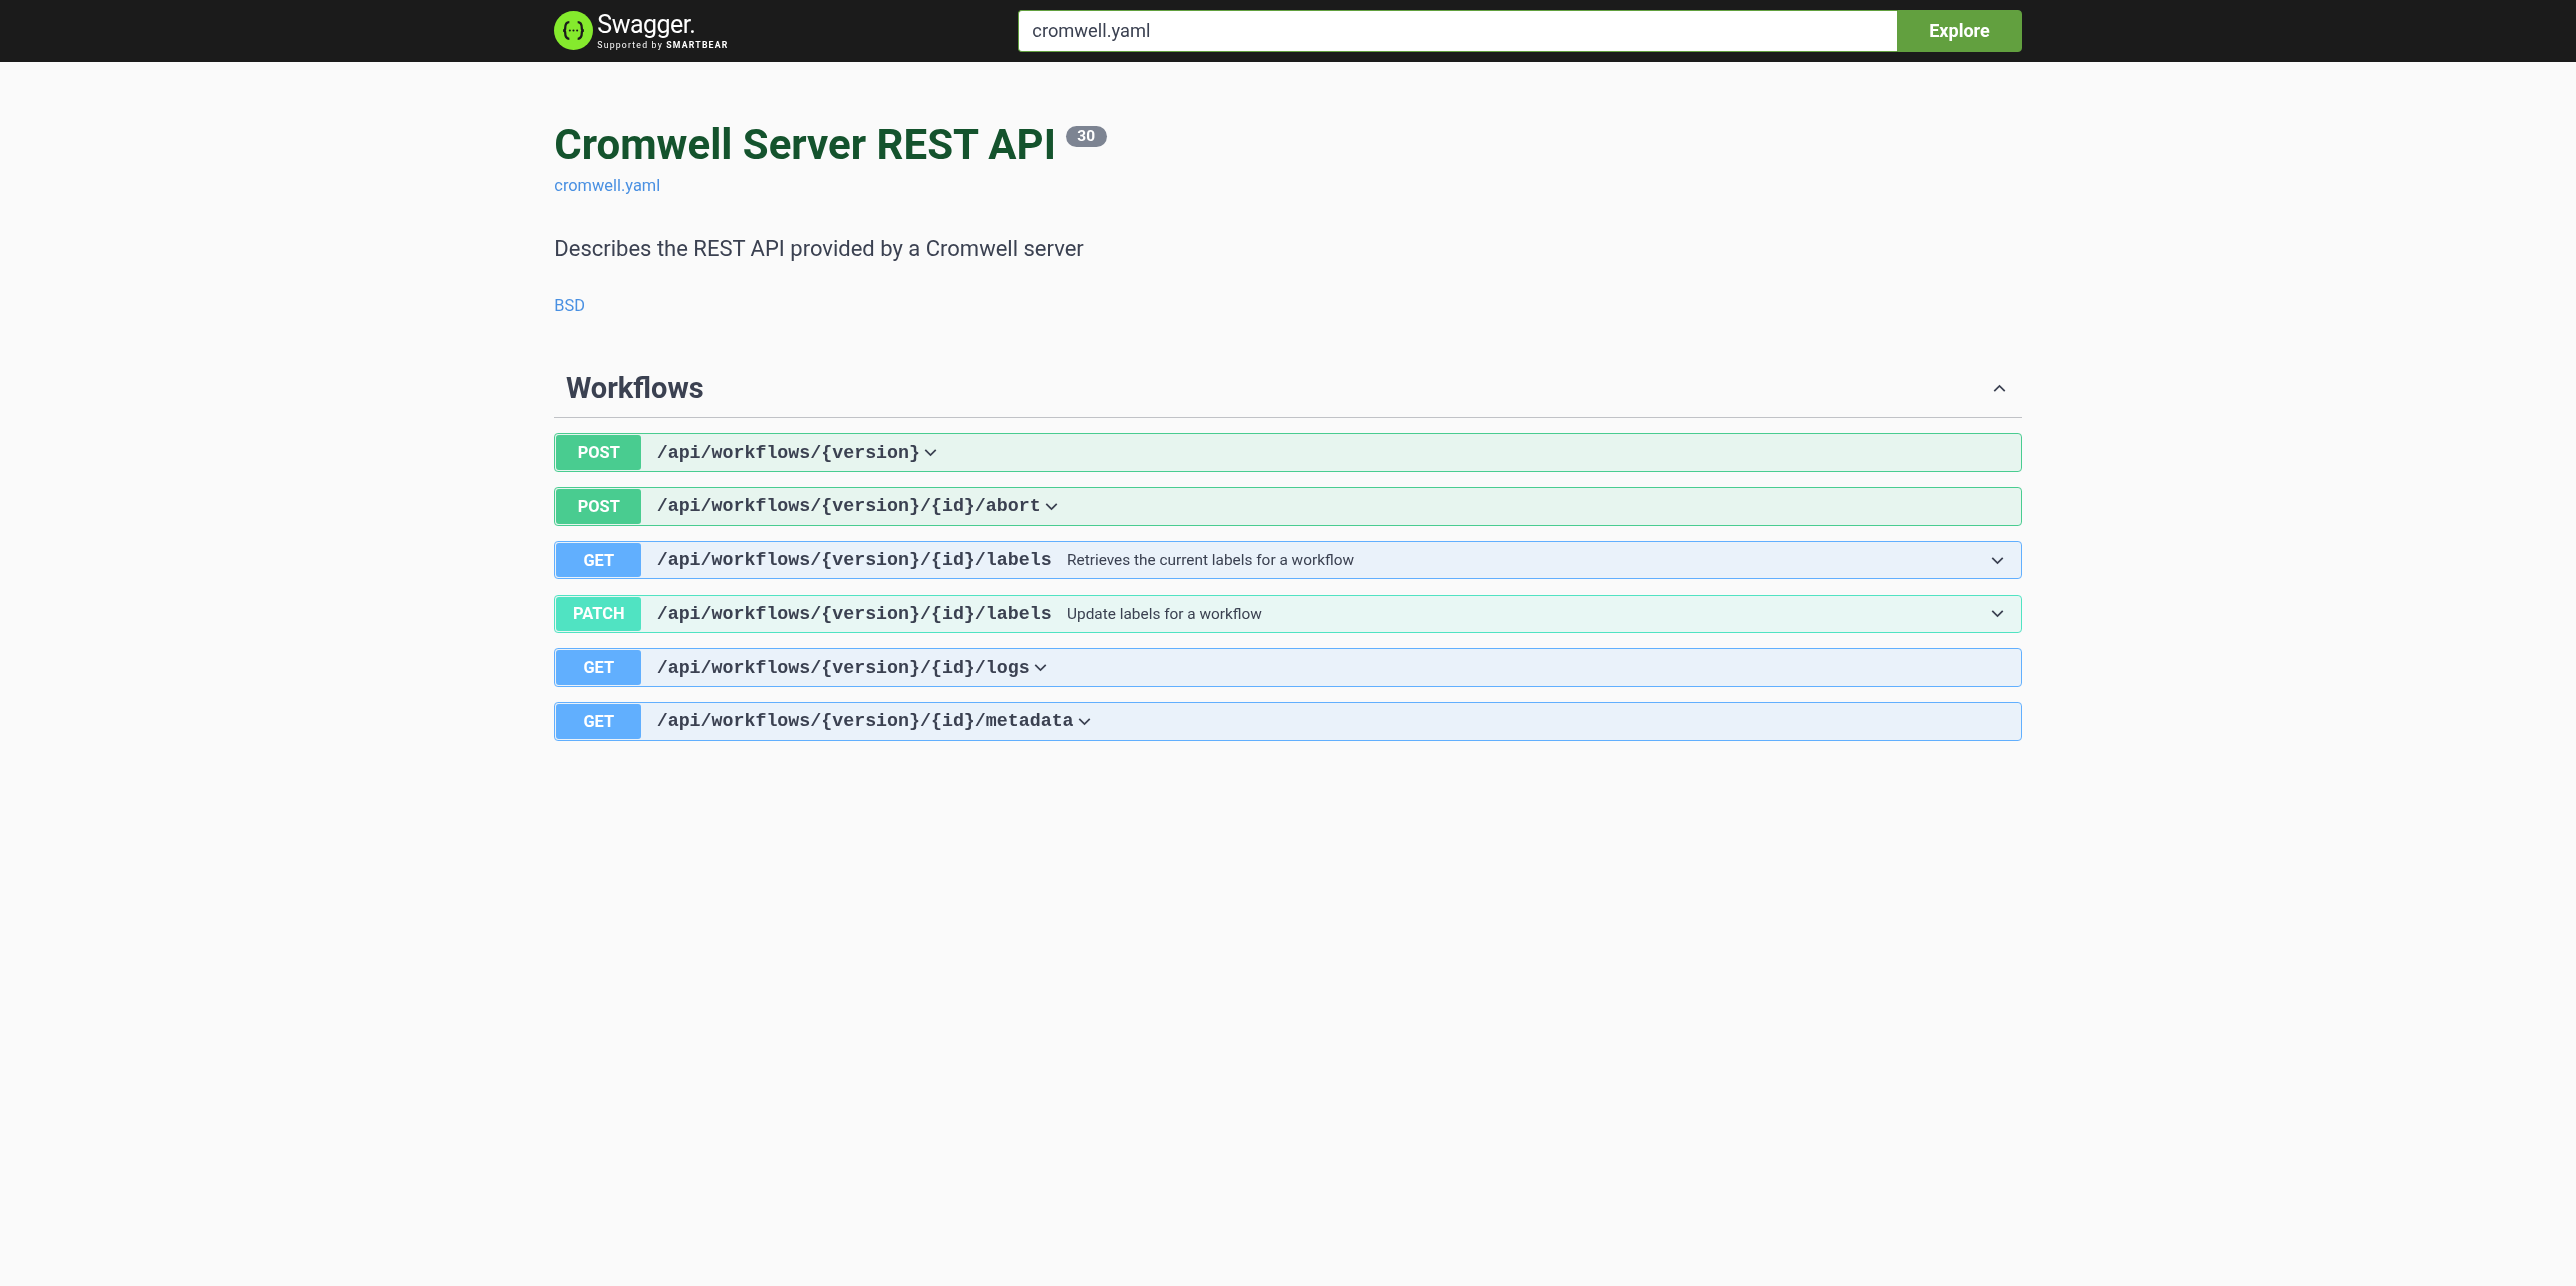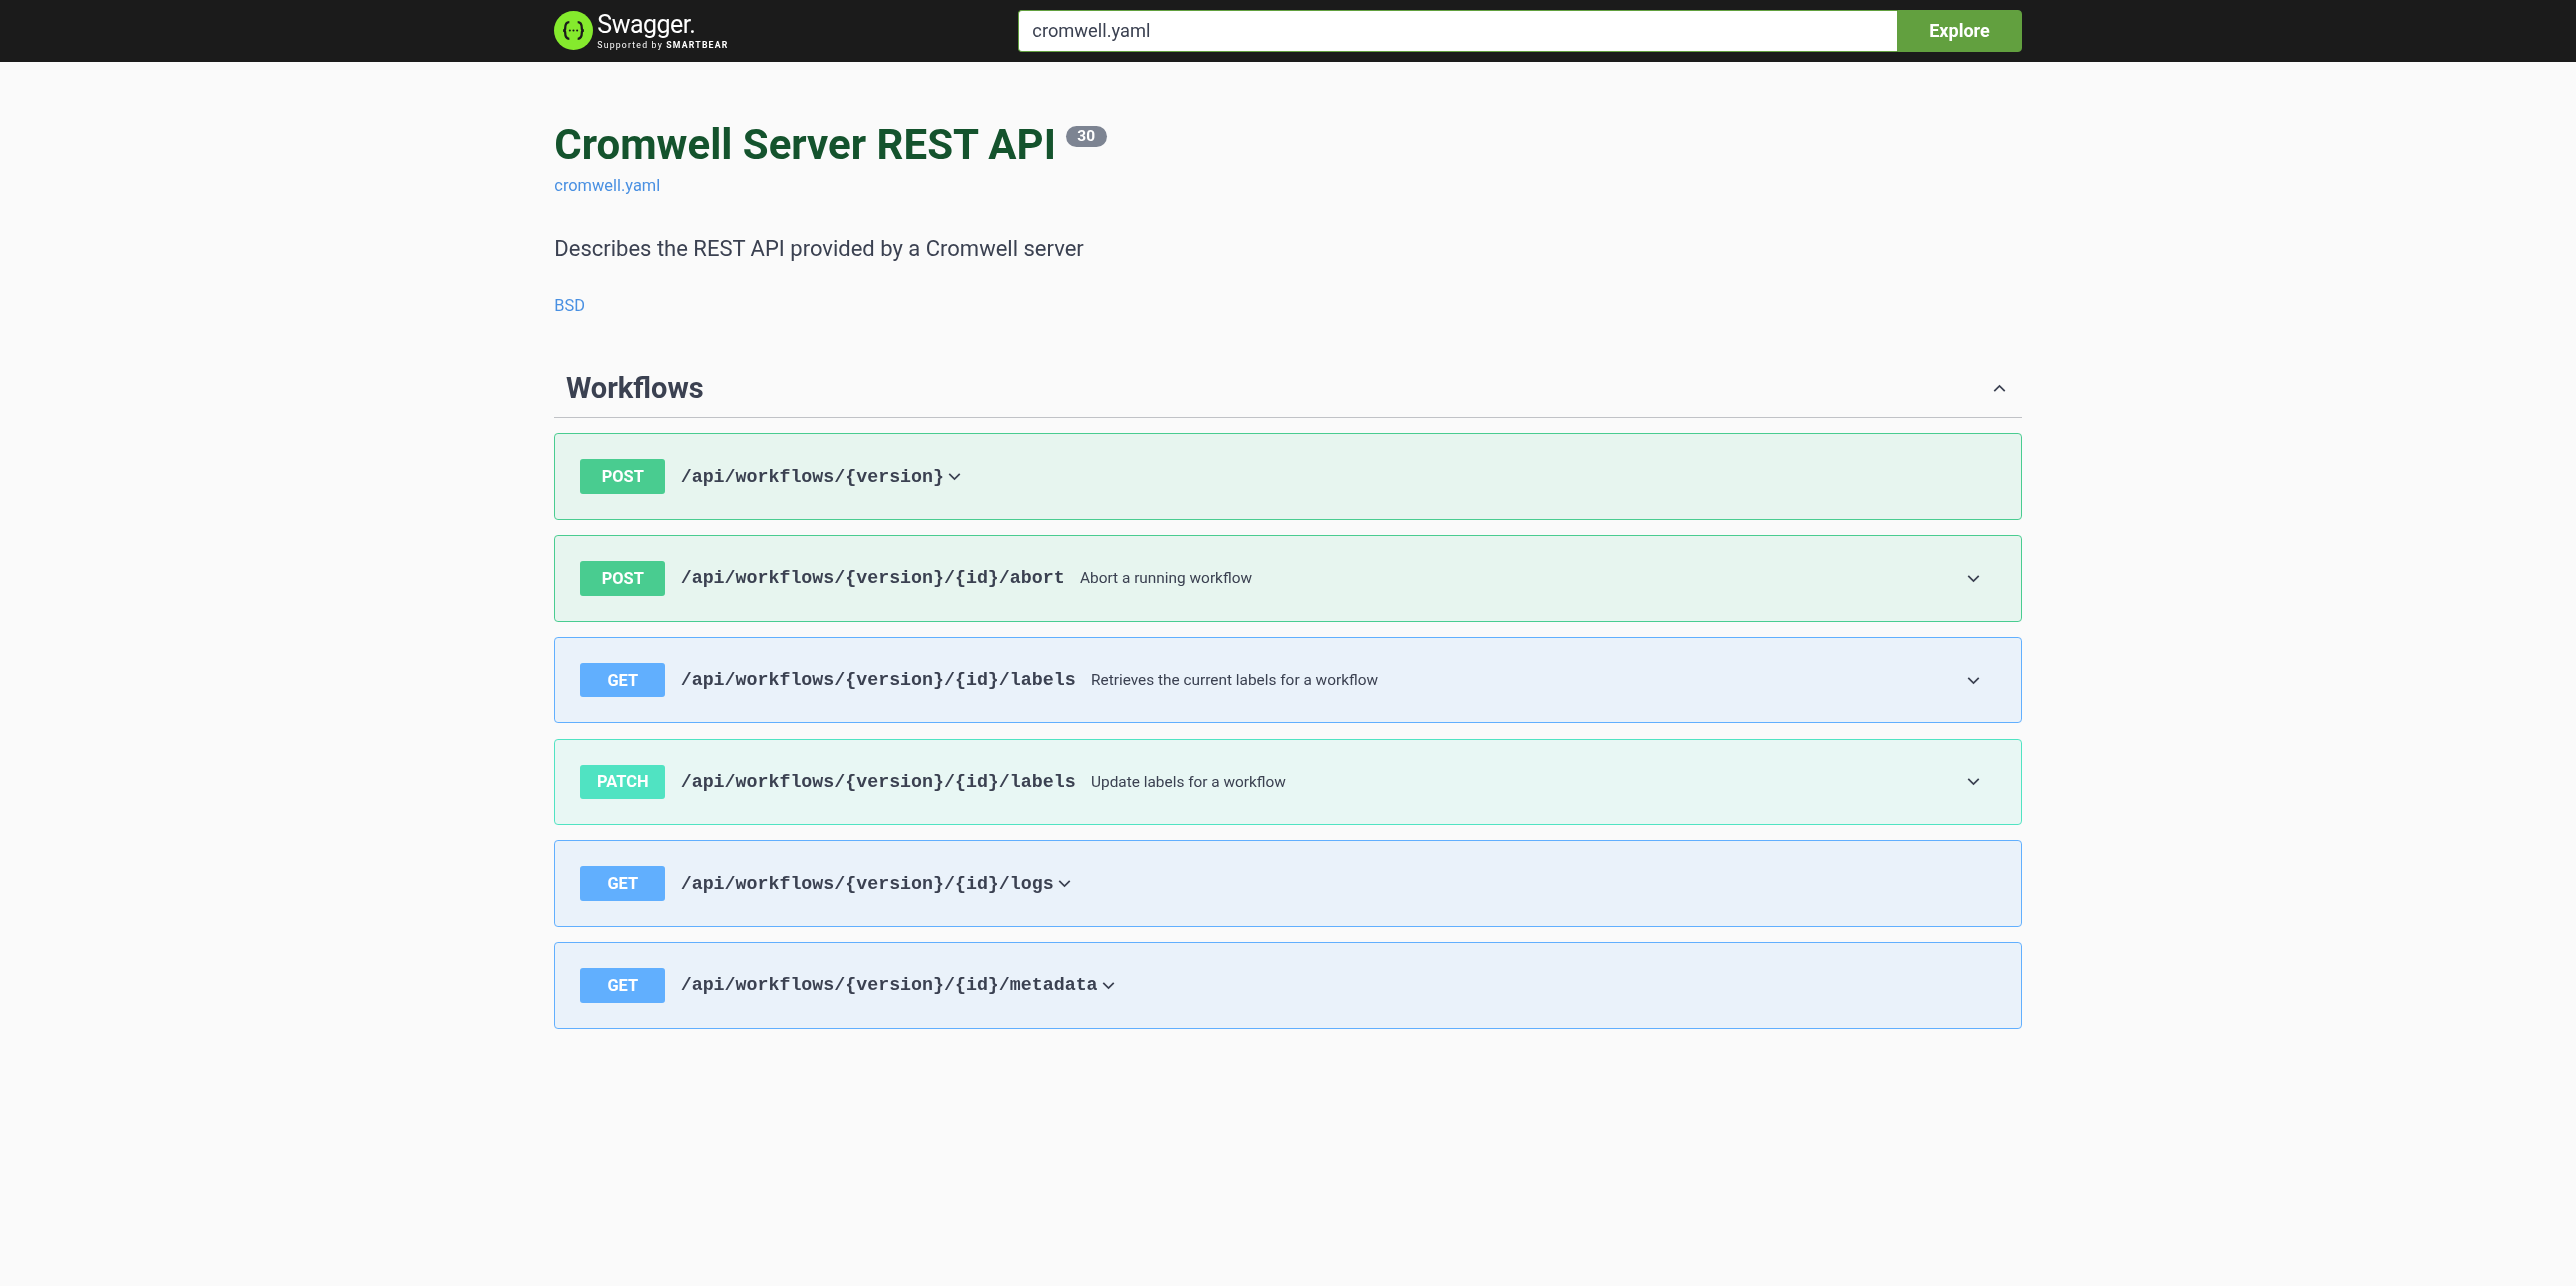--- a/index.html
+++ b/index.html
@@ -19,21 +19,21 @@
 .info { margin: 58px 0 48px 0; }
 .title { font-size: 42px; font-weight: 700; color: #14532d; display: inline; }
 .version-badge { display: inline-block; background: #7d8492; color: #fff; font-size: 15.4px; font-weight: 700; border-radius: 15.4px; padding: 1.9px 11.6px; vertical-align: top; margin-left: 5.8px; margin-top: 5.8px; }
 .spec-link { display: block; color: #4990e2; font-size: 16.4px; margin-top: 7.7px; text-decoration: none; }
 .description { font-size: 22px; color: #3b4151; margin-top: 41px; }
 .license-link { display: inline-block; color: #4990e2; font-size: 16.4px; margin-top: 35px; text-decoration: none; }
 .tag-section { margin-top: 56px; }
 .tag-header { display: flex; align-items: center; justify-content: space-between; border-bottom: 1px solid rgba(59,65,81,0.3); padding-bottom: 11.6px; cursor: pointer; padding-left: 11.6px; padding-right: 11.6px; }
 .tag-title { font-size: 29px; font-weight: 700; color: #3b4151; }
 .ops { margin-top: 15.4px; }
-.op { border-radius: 3.9px; margin-bottom: 15.4px; display: flex; align-items: center; padding: 25px; cursor: pointer; }
+.op { border-radius: 3.9px; margin-bottom: 15.4px; display: flex; align-items: center; padding: 1px; cursor: pointer; }
 .op-post { background: rgba(73,204,144,0.1); border: 1px solid #49cc90; }
 .op-get { background: rgba(97,175,254,0.1); border: 1px solid #61affe; }
 .op-patch { background: rgba(80,227,194,0.1); border: 1px solid #50e3c2; }
 .method { min-width: 85px; text-align: center; padding: 7.7px 0; border-radius: 2.9px; color: #fff; font-size: 16.4px; font-weight: 700; }
 .m-post { background: #49cc90; }
 .m-get { background: #61affe; }
 .m-patch { background: #50e3c2; }
 .op-path { font-family: "Courier New", monospace; font-size: 18.3px; font-weight: 700; color: #3b4151; margin-left: 15.4px; }
 .op-summary { font-size: 15.4px; color: #3b4151; margin-left: 15.4px; flex: 1; }
 .op-arrow { margin-right: 11.6px; }
@@ -97,21 +97,20 @@
           <span class="op-path">/api/workflows/{version}</span>
           <span class="op-arrow">
             <svg class="chevron-svg chevron-down" viewBox="0 0 24 24" fill="none" stroke="#3b4151" stroke-width="2">
               <polyline points="6 9 12 15 18 9"></polyline>
             </svg>
           </span>
         </div>
         <div class="op op-post">
           <span class="method m-post">POST</span>
           <span class="op-path">/api/workflows/{version}/{id}/abort</span>
-          <span class="op-summary">Abort a running workflow</span>
           <span class="op-arrow">
             <svg class="chevron-svg chevron-down" viewBox="0 0 24 24" fill="none" stroke="#3b4151" stroke-width="2">
               <polyline points="6 9 12 15 18 9"></polyline>
             </svg>
           </span>
         </div>
         <div class="op op-get">
           <span class="method m-get">GET</span>
           <span class="op-path">/api/workflows/{version}/{id}/labels</span>
           <span class="op-summary">Retrieves the current labels for a workflow</span>

